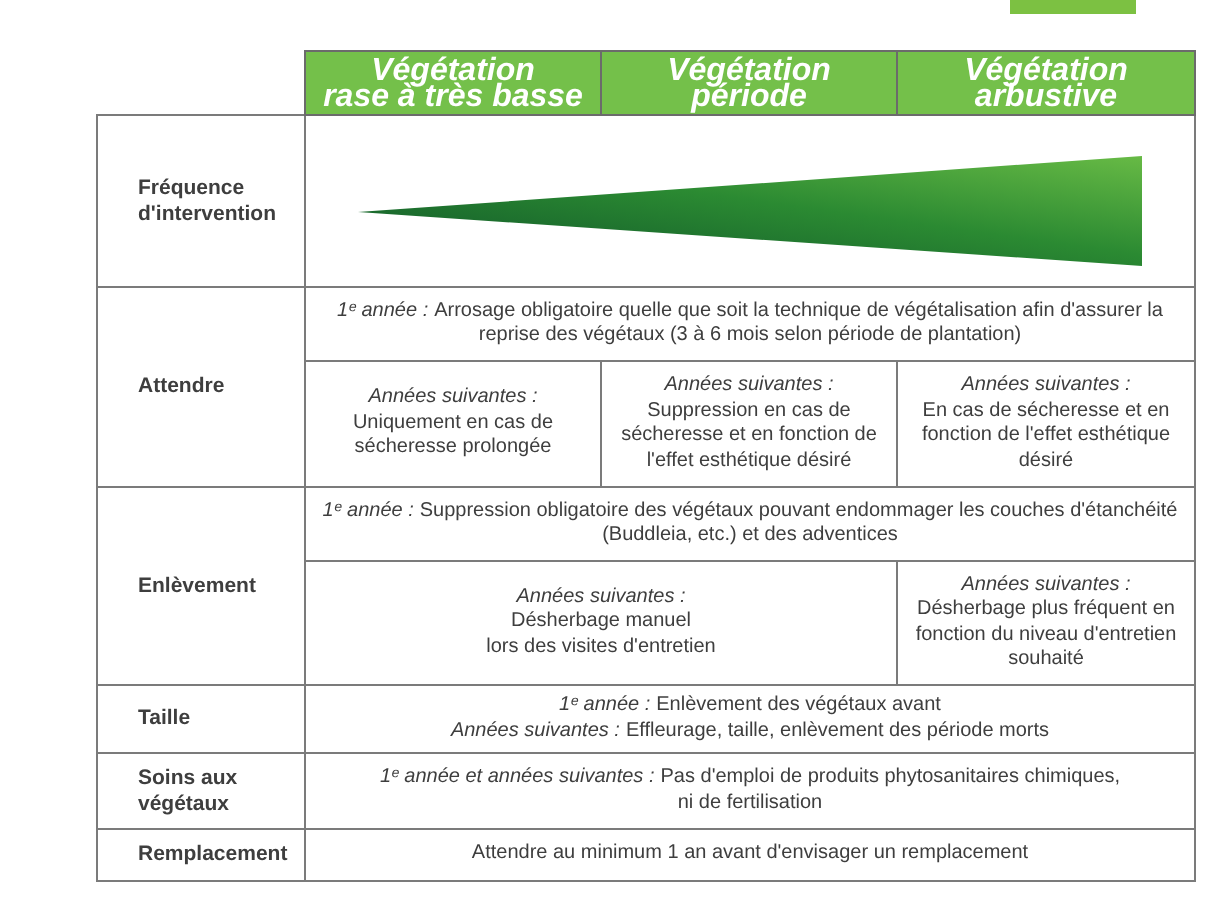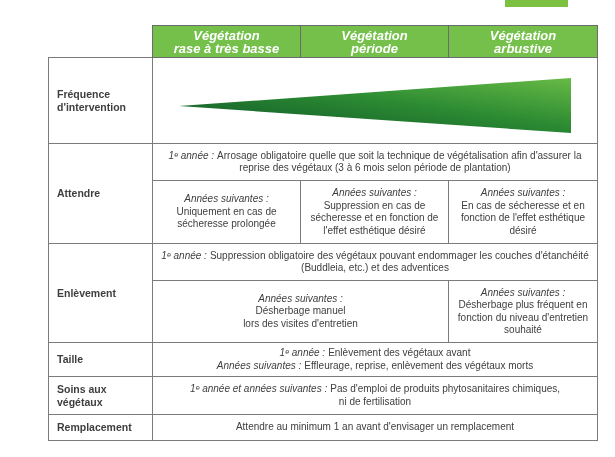--- a/index.html
+++ b/index.html
@@ -20,27 +20,27 @@
   td, th {
     border:1px solid #7b7b7b;
     font-size:10px; line-height:12.5px;
     text-align:center; vertical-align:middle;
     padding:2px 6px; overflow:hidden;
     font-weight:normal;
   }
   th.veg-head {
     background:#74c04a; color:#ffffff;
     font-style:italic; font-weight:bold;
-    font-size:13px; line-height:13px;
+    font-size:16px; line-height:13px;
     border-color:#6b6b6b;
   }
   td.corner { border:none; background:#ffffff; }
   td.row-label {
     text-align:left; font-weight:bold; font-size:10.5px;
-    padding-left:8px; white-space:pre-line;
+    padding-left:20px; white-space:pre-line;
   }
   .lead-inline { font-style:italic; margin-right:3px; }
   .lead-block { font-style:italic; display:block; }
   .pre { white-space:pre-line; }
   td.wedge-cell { padding:0; }
   td.wedge-cell svg { display:block; margin:0 auto; }
   .hline { display:block; }
   tr.r-header   { height:32px; }
   tr.r-freq     { height:86px; }
   tr.r-arr-a    { height:37px; }
@@ -139,21 +139,21 @@
       </td>
     </tr>
 
     <tr class="r-taille">
       <td class="row-label">Taille</td>
       <td colspan="3">
         <div>
           <span class="lead-inline">1ᵉ année :</span><span>Enlèvement des végétaux avant</span>
         </div>
         <div>
-          <span class="lead-inline">Années suivantes :</span><span>Effleurage, reprise, enlèvement des végétaux morts</span>
+          <span class="lead-inline">Années suivantes :</span><span>Effleurage, taille, enlèvement des période morts</span>
         </div>
       </td>
     </tr>
 
     <tr class="r-soins">
       <td class="row-label">Soins aux végétaux</td>
       <td colspan="3">
         <span class="lead-inline">1ᵉ année et années suivantes :</span><span class="pre">Pas d'emploi de produits phytosanitaires chimiques,
 ni de fertilisation</span>
       </td>

